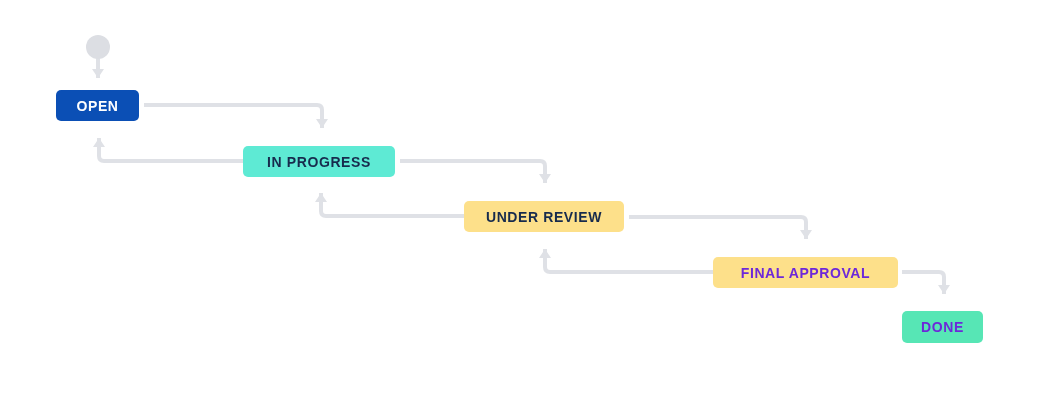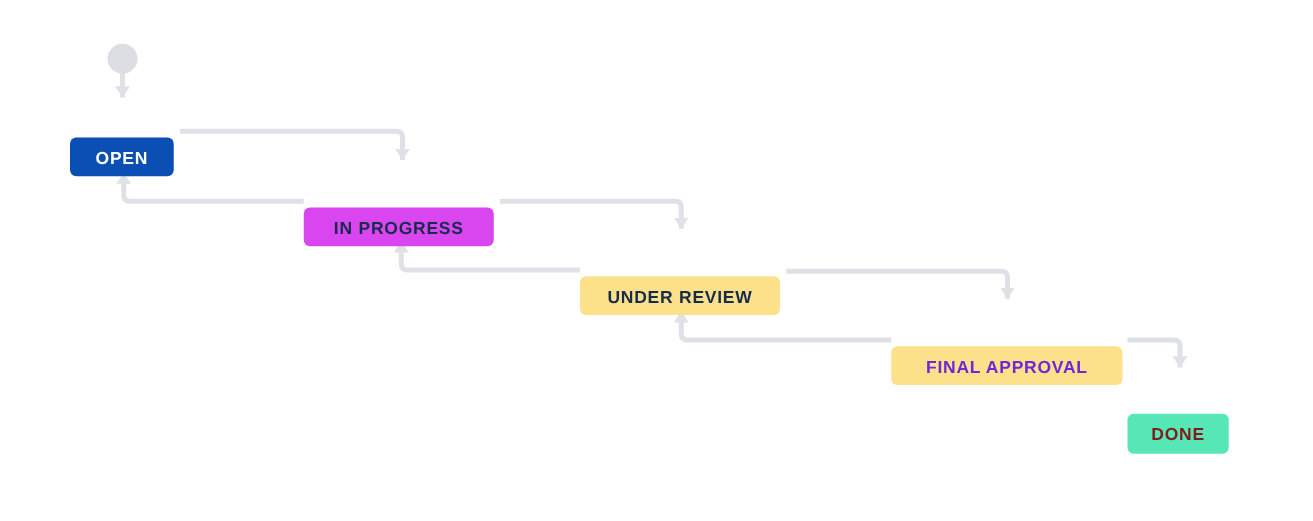--- a/index.html
+++ b/index.html
@@ -34,51 +34,50 @@
     align-items: center;
     justify-content: center;
     box-sizing: border-box;
     border-radius: 5px;
     font-family: "Liberation Sans", sans-serif;
     font-weight: bold;
     font-size: 14px;
     letter-spacing: 0.6px;
     white-space: nowrap;
     user-select: none;
-    margin-top: 20px;
   }
   .node-open {
     left: 56px;  top: 90px;
     width: 83px; height: 31px;
     background: #0B4FB5;
     color: #ffffff;
   }
   .node-inprogress {
     left: 243px; top: 146px;
     width: 152px; height: 31px;
-    background: #d946ef;
+    background: #5eead4;
     color: #172B4D;
   }
   .node-underreview {
     left: 464px; top: 201px;
     width: 160px; height: 31px;
     background: #FDE08A;
     color: #172B4D;
   }
   .node-finalapproval {
     left: 713px; top: 257px;
     width: 185px; height: 31px;
     background: #FDE08A;
     color: #6d28d9;
   }
   .node-done {
     left: 902px; top: 311px;
     width: 81px; height: 32px;
     background: #57E6B5;
-    color: #7f1d1d;
+    color: #6d28d9;
   }
   .start-dot {
     position: absolute;
     left: 86px;  top: 35px;
     width: 24px; height: 24px;
     border-radius: 50%;
     background: #DCDEE3;
   }
 </style>
 </head>

